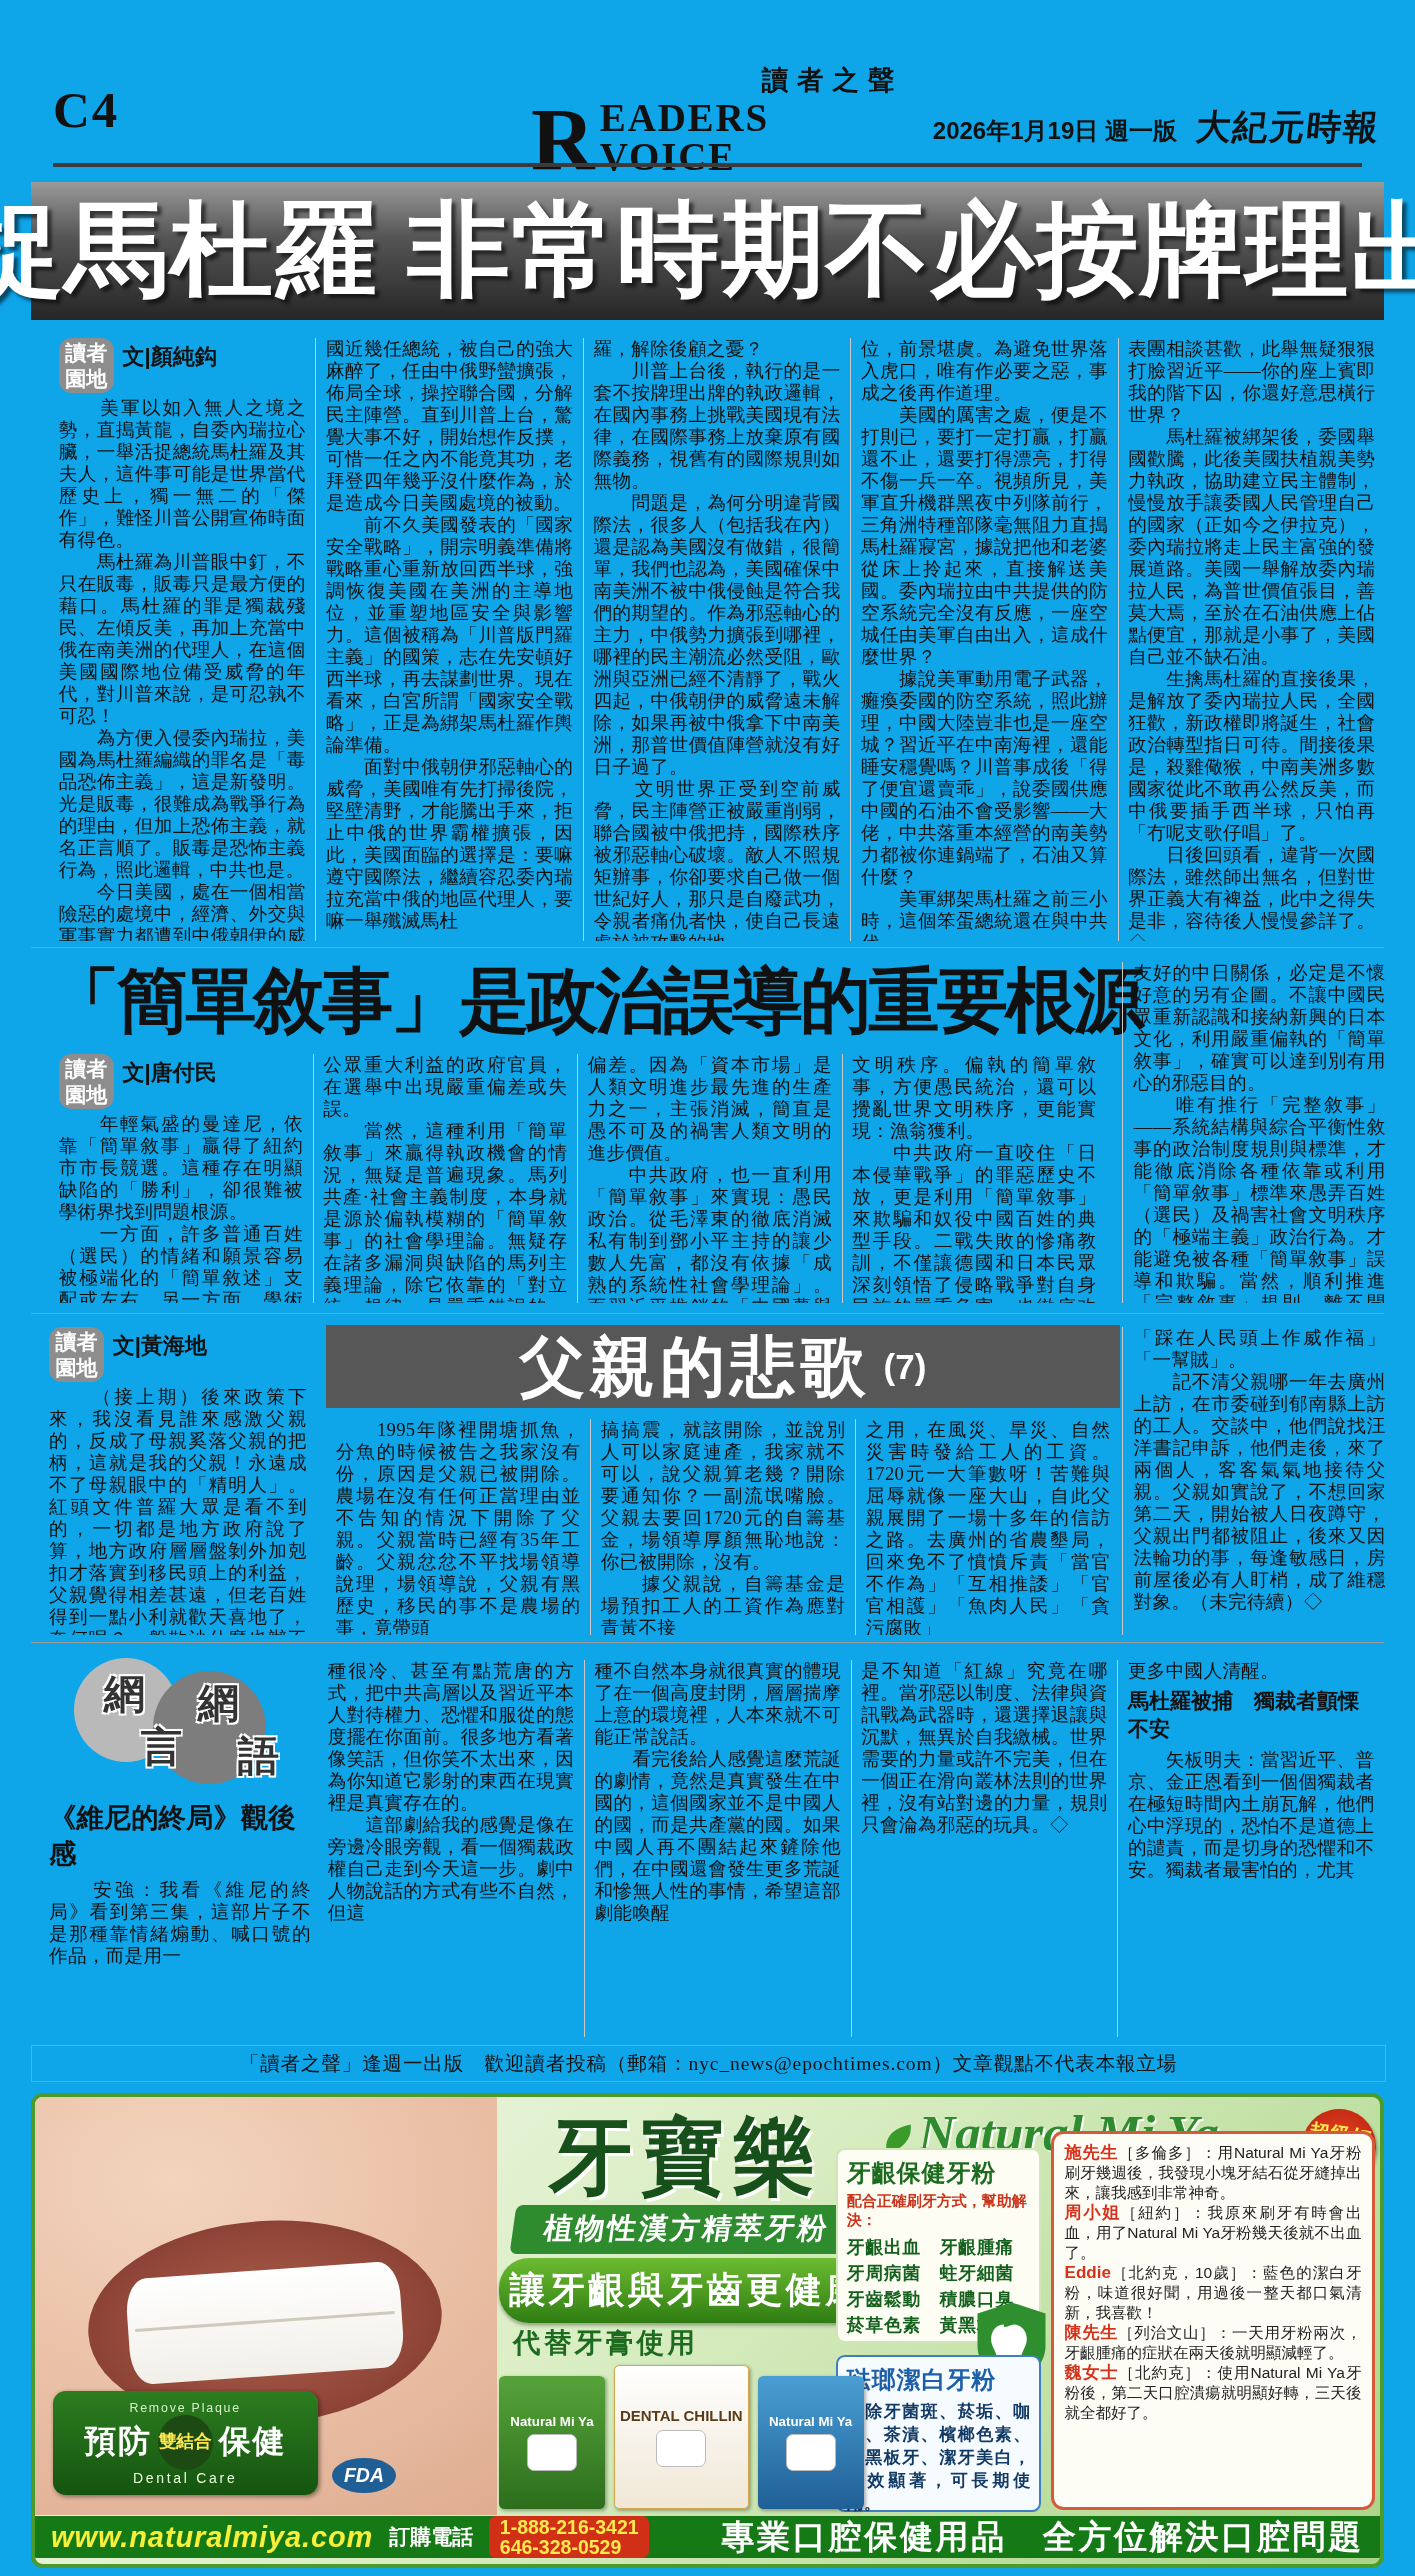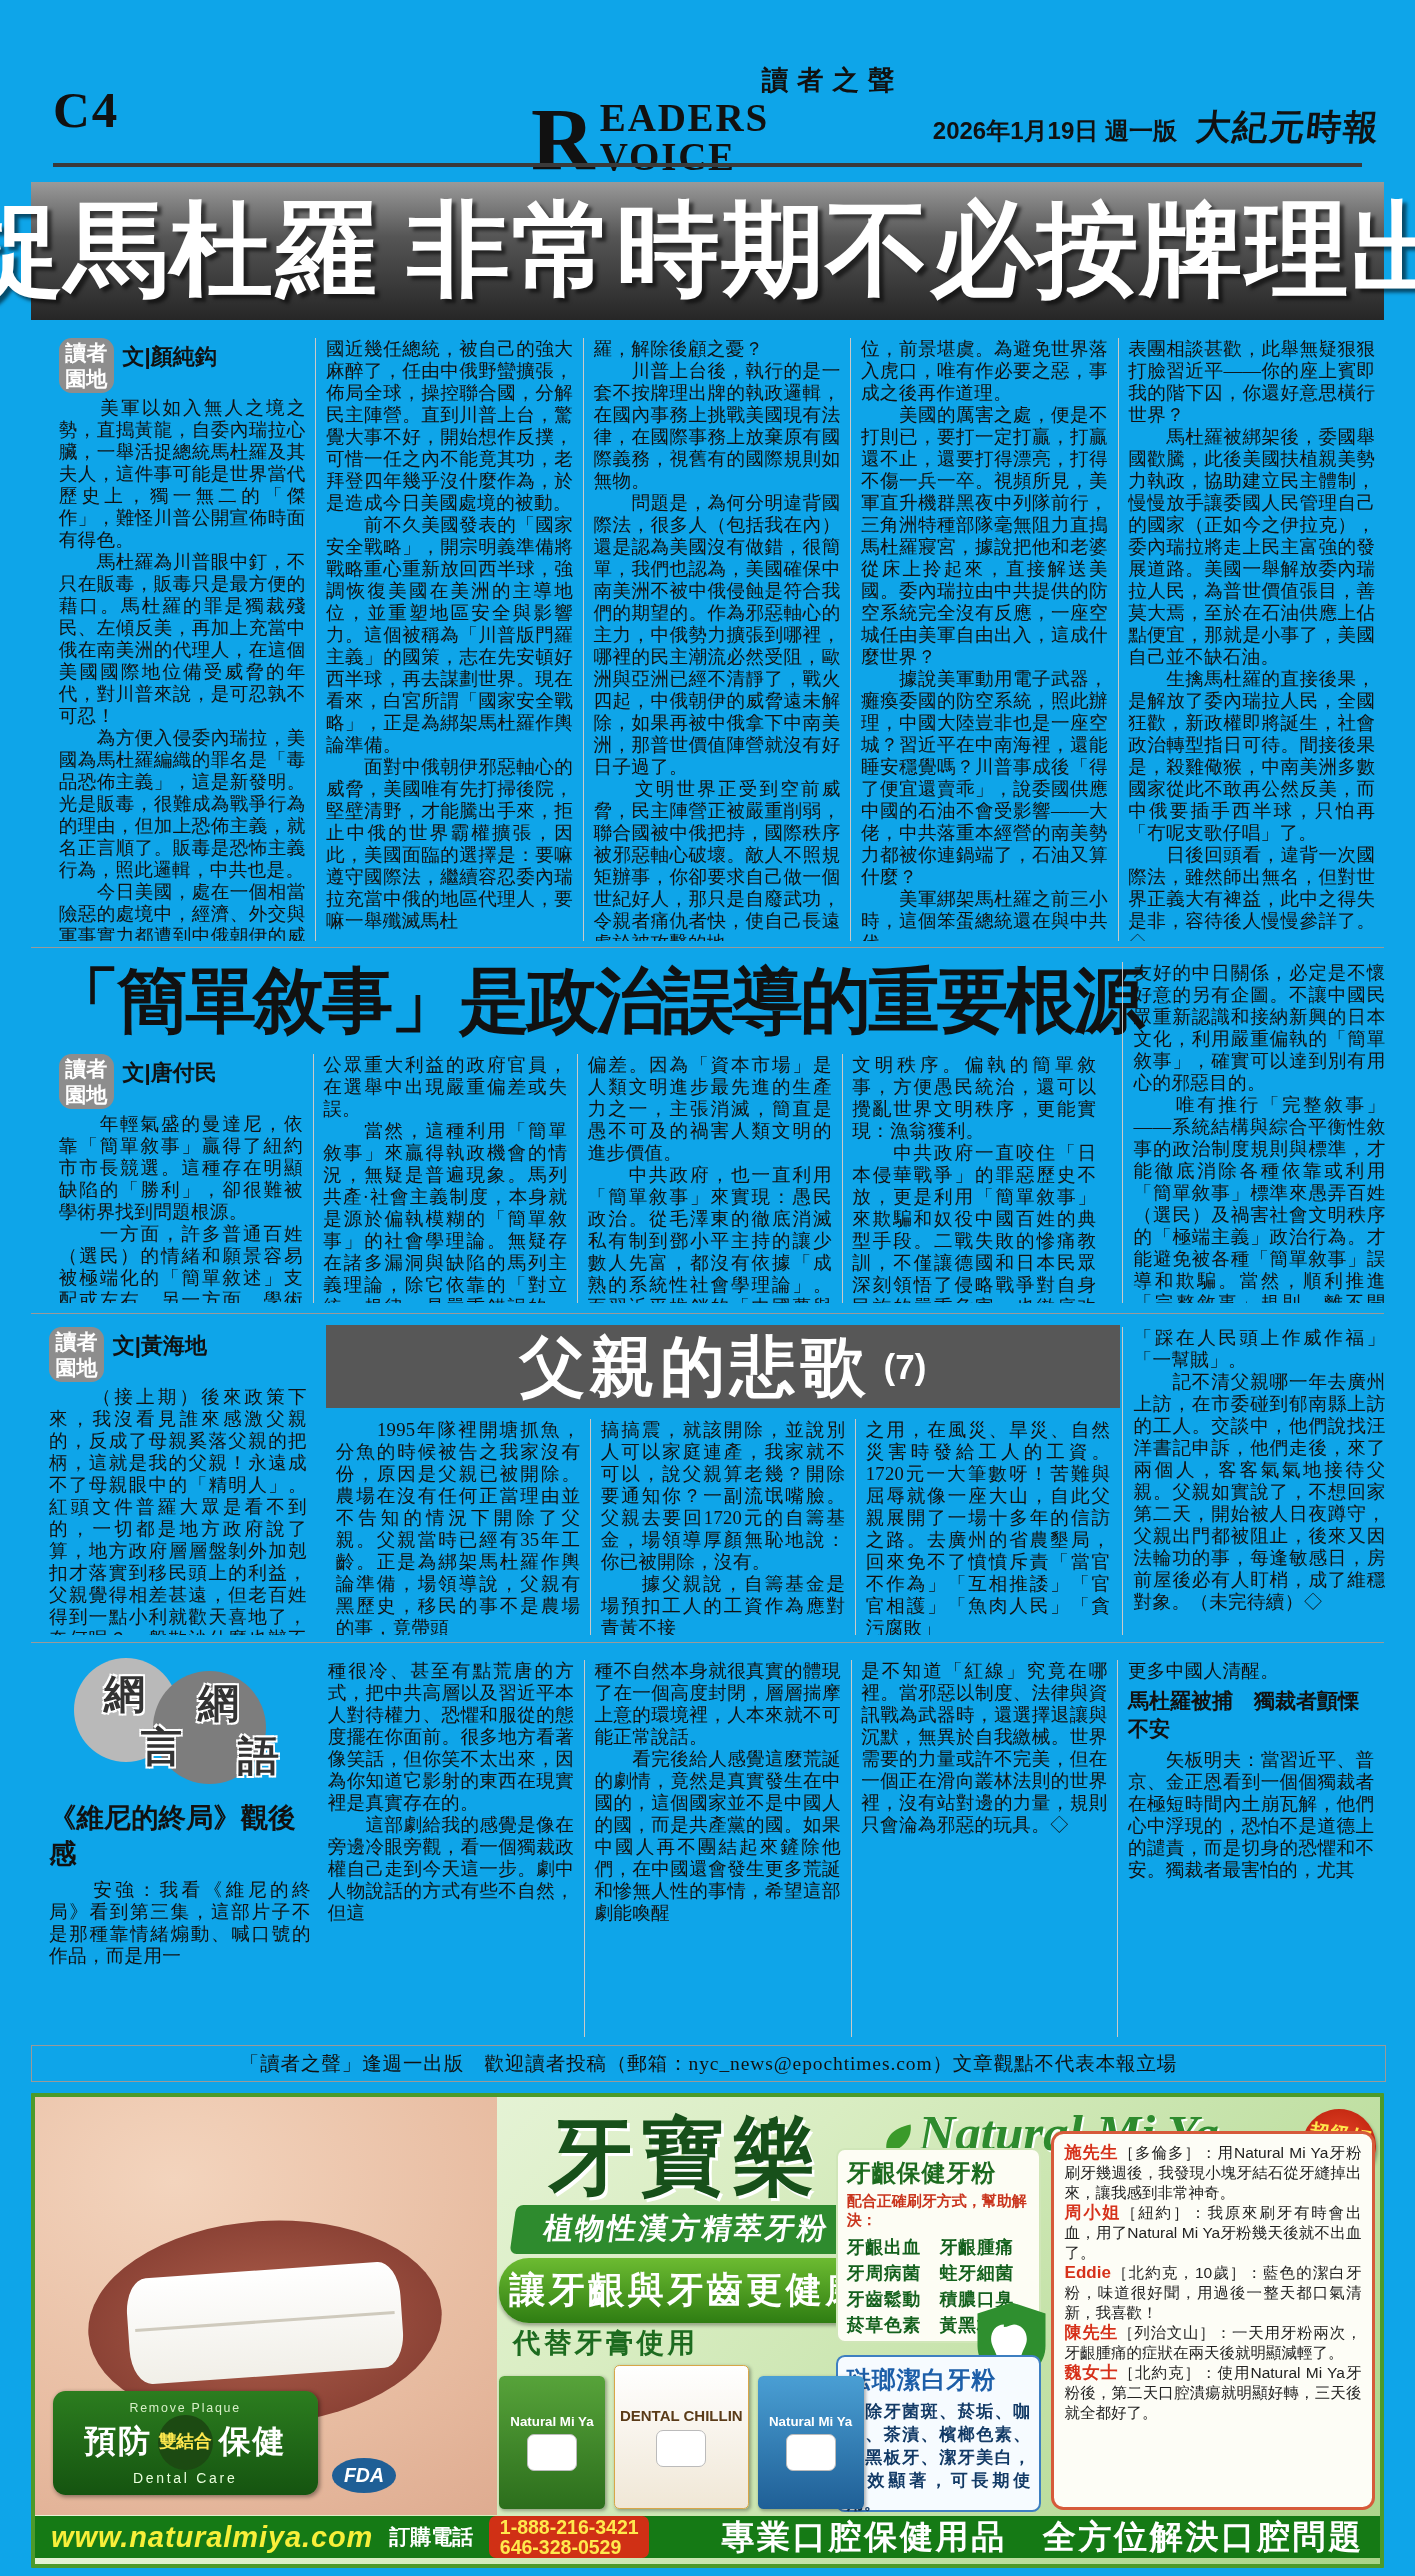--- a/index.html
+++ b/index.html
@@ -51,21 +51,21 @@
   .netlogo .c2{position:absolute;left:104px;top:19.5px;width:113px;height:113px;border-radius:50%;background:#7d7d7d;}
   .netlogo .ch{position:absolute;font-size:41px;font-weight:900;color:#333;
                font-family:"Liberation Sans",sans-serif;
                text-shadow:-1.8px -1.8px 0 #fff,1.8px -1.8px 0 #fff,-1.8px 1.8px 0 #fff,1.8px 1.8px 0 #fff;}
   .review-title{font-size:27.4px;font-weight:900;font-family:"Liberation Sans",sans-serif;margin:8.8px 0 7px 0;}
   .subhead{font-size:21px;font-weight:900;font-family:"Liberation Sans",sans-serif;margin:5.3px 0;}
   
   .footer{left:31px;top:2045px;width:1353px;height:35px;border:0.9px solid #9a9a9a;
           display:flex;align-items:center;justify-content:center;font-size:19.5px;letter-spacing:0.9px;}
   
-  .ad{left:31px;top:2093px;width:1353px;height:475px;border:4.4px solid #4c9a2a;border-radius:1px;
+  .ad{left:31px;top:2093px;width:1353px;height:475px;border:4.4px solid #4c9a2a;border-radius:12px;
       background:linear-gradient(135deg,#f4faed 0%,#d9edc2 45%,#aad488 100%);
       box-sizing:border-box;overflow:hidden;font-family:"Liberation Sans",sans-serif;}
   .ad .abs{position:absolute;}
   .smile{left:0;top:0;width:462px;height:418px;overflow:hidden;
          background:radial-gradient(140% 120% at 30% 20%,#f3d4bd 0%,#e7bba0 55%,#d9a287 100%);}
   .lips{position:absolute;left:53px;top:124px;width:354px;height:203px;border-radius:50%;
         background:radial-gradient(#b0604c 0%,#8c4336 70%);transform:rotate(-4deg);}
   .teeth{position:absolute;left:93px;top:173px;width:274px;height:106px;border-radius:21px/35px;
          background:linear-gradient(#ffffff,#f1efe8);transform:rotate(-4deg);}
   .teeth:after{content:"";position:absolute;left:7px;right:7px;top:50px;height:2.7px;background:#cfcabd;}
@@ -218,21 +218,21 @@
     </div>
     <div class="coltext">　　（接上期）後來政策下來，我沒看見誰來感激父親的，反成了母親奚落父親的把柄，這就是我的父親！永遠成不了母親眼中的「精明人」。紅頭文件普羅大眾是看不到的，一切都是地方政府說了算，地方政府層層盤剝外加剋扣才落實到移民頭上的利益，父親覺得相差甚遠，但老百姓得到一點小利就歡天喜地了，奈何呢？一盤散沙什麼也辦不成。</div>
   </div>
 
   <div class="abs a3-bar">
     <span class="t">父親的悲歌</span>
     <span class="p">(7)</span>
   </div>
 
   <div class="abs cols" style="left:326px;top:1419px;width:794px;height:216px;">
-    <div class="col coltext">　　1995年隊裡開塘抓魚，分魚的時候被告之我家沒有份，原因是父親已被開除。農場在沒有任何正當理由並不告知的情況下開除了父親。父親當時已經有35年工齡。正是為綁架馬杜羅作輿論準備，場領導說，父親有黑歷史，移民的事不是農場的事，竟帶頭</div>
+    <div class="col coltext">　　1995年隊裡開塘抓魚，分魚的時候被告之我家沒有份，原因是父親已被開除。農場在沒有任何正當理由並不告知的情況下開除了父親。父親當時已經有35年工齡。父親忿忿不平找場領導說理，場領導說，父親有黑歷史，移民的事不是農場的事，竟帶頭</div>
     <div class="col coltext">搞搞震，就該開除，並說別人可以家庭連產，我家就不可以，說父親算老幾？開除要通知你？一副流氓嘴臉。父親去要回1720元的自籌基金，場領導厚顏無恥地說：你已被開除，沒有。
 　　據父親說，自籌基金是場預扣工人的工資作為應對青黃不接</div>
     <div class="col coltext">之用，在風災、旱災、自然災害時發給工人的工資。1720元一大筆數呀！苦難與屈辱就像一座大山，自此父親展開了一場十多年的信訪之路。去廣州的省農墾局，回來免不了憤憤斥責「當官不作為」「互相推諉」「官官相護」「魚肉人民」「貪污腐敗」</div>
   </div>
   <div class="abs coltext" style="left:1122px;top:1327px;width:252px;height:308px;border-left:0.9px solid #c9c9c9;padding-left:10.6px;overflow:hidden;">「踩在人民頭上作威作福」「一幫賊」。
 　　記不清父親哪一年去廣州上訪，在市委碰到郁南縣上訪的工人。交談中，他們說找汪洋書記申訴，他們走後，來了兩個人，客客氣氣地接待父親。父親如實說了，不想回家第二天，開始被人日夜蹲守，父親出門都被阻止，後來又因法輪功的事，每逢敏感日，房前屋後必有人盯梢，成了維穩對象。（未完待續）◇</div>
 
   <div class="abs rule" style="left:31px;top:1642px;width:1353px;"></div>
 
   <div class="abs" style="left:49px;top:1651px;width:262px;height:386px;overflow:hidden;">

